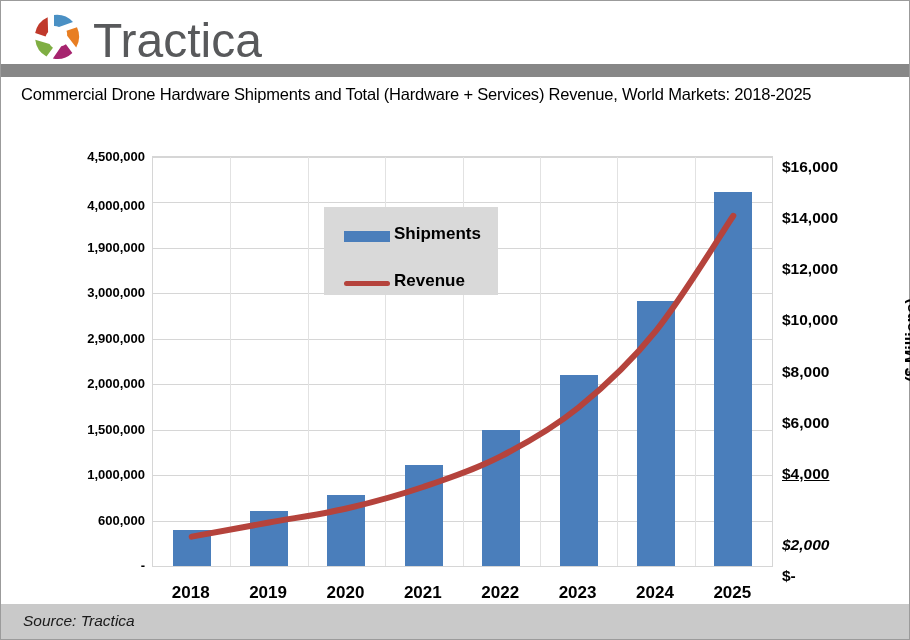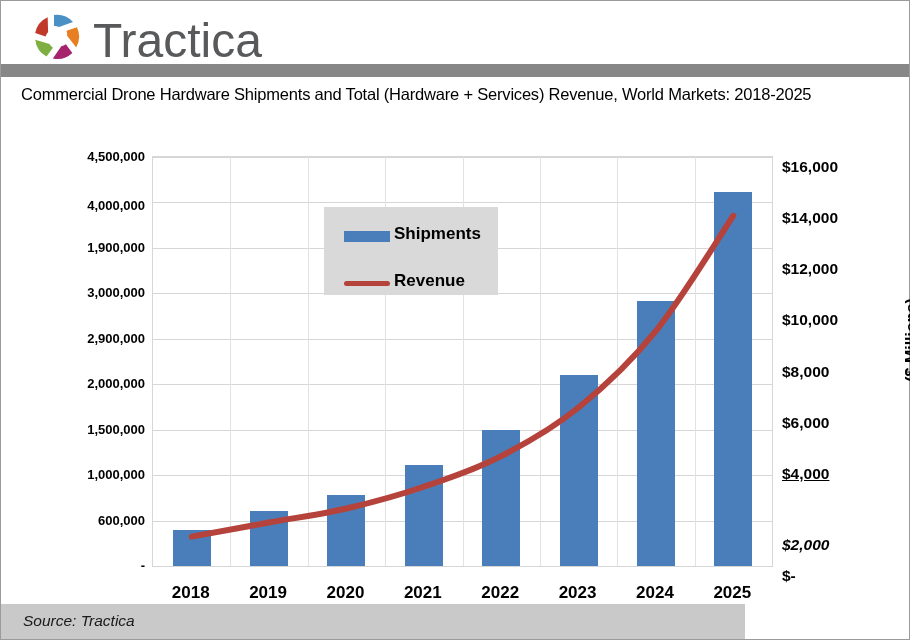--- a/index.html
+++ b/index.html
@@ -208,21 +208,21 @@
     font-size: 17px;
     font-weight: bold;
     color: #000;
     white-space: nowrap;
   }
 
   
   #footer {
     position: absolute;
     left: 0; top: 603px;
-    width: 744px; height: 35px;
+    width: 908px; height: 35px;
     background: #c9c9c9;
   }
   #source-text {
     position: absolute;
     left: 22px; top: 8px;
     font-size: 15.5px;
     font-style: italic;
     color: #1a1a1a;
   }
   svg { display: block; }

